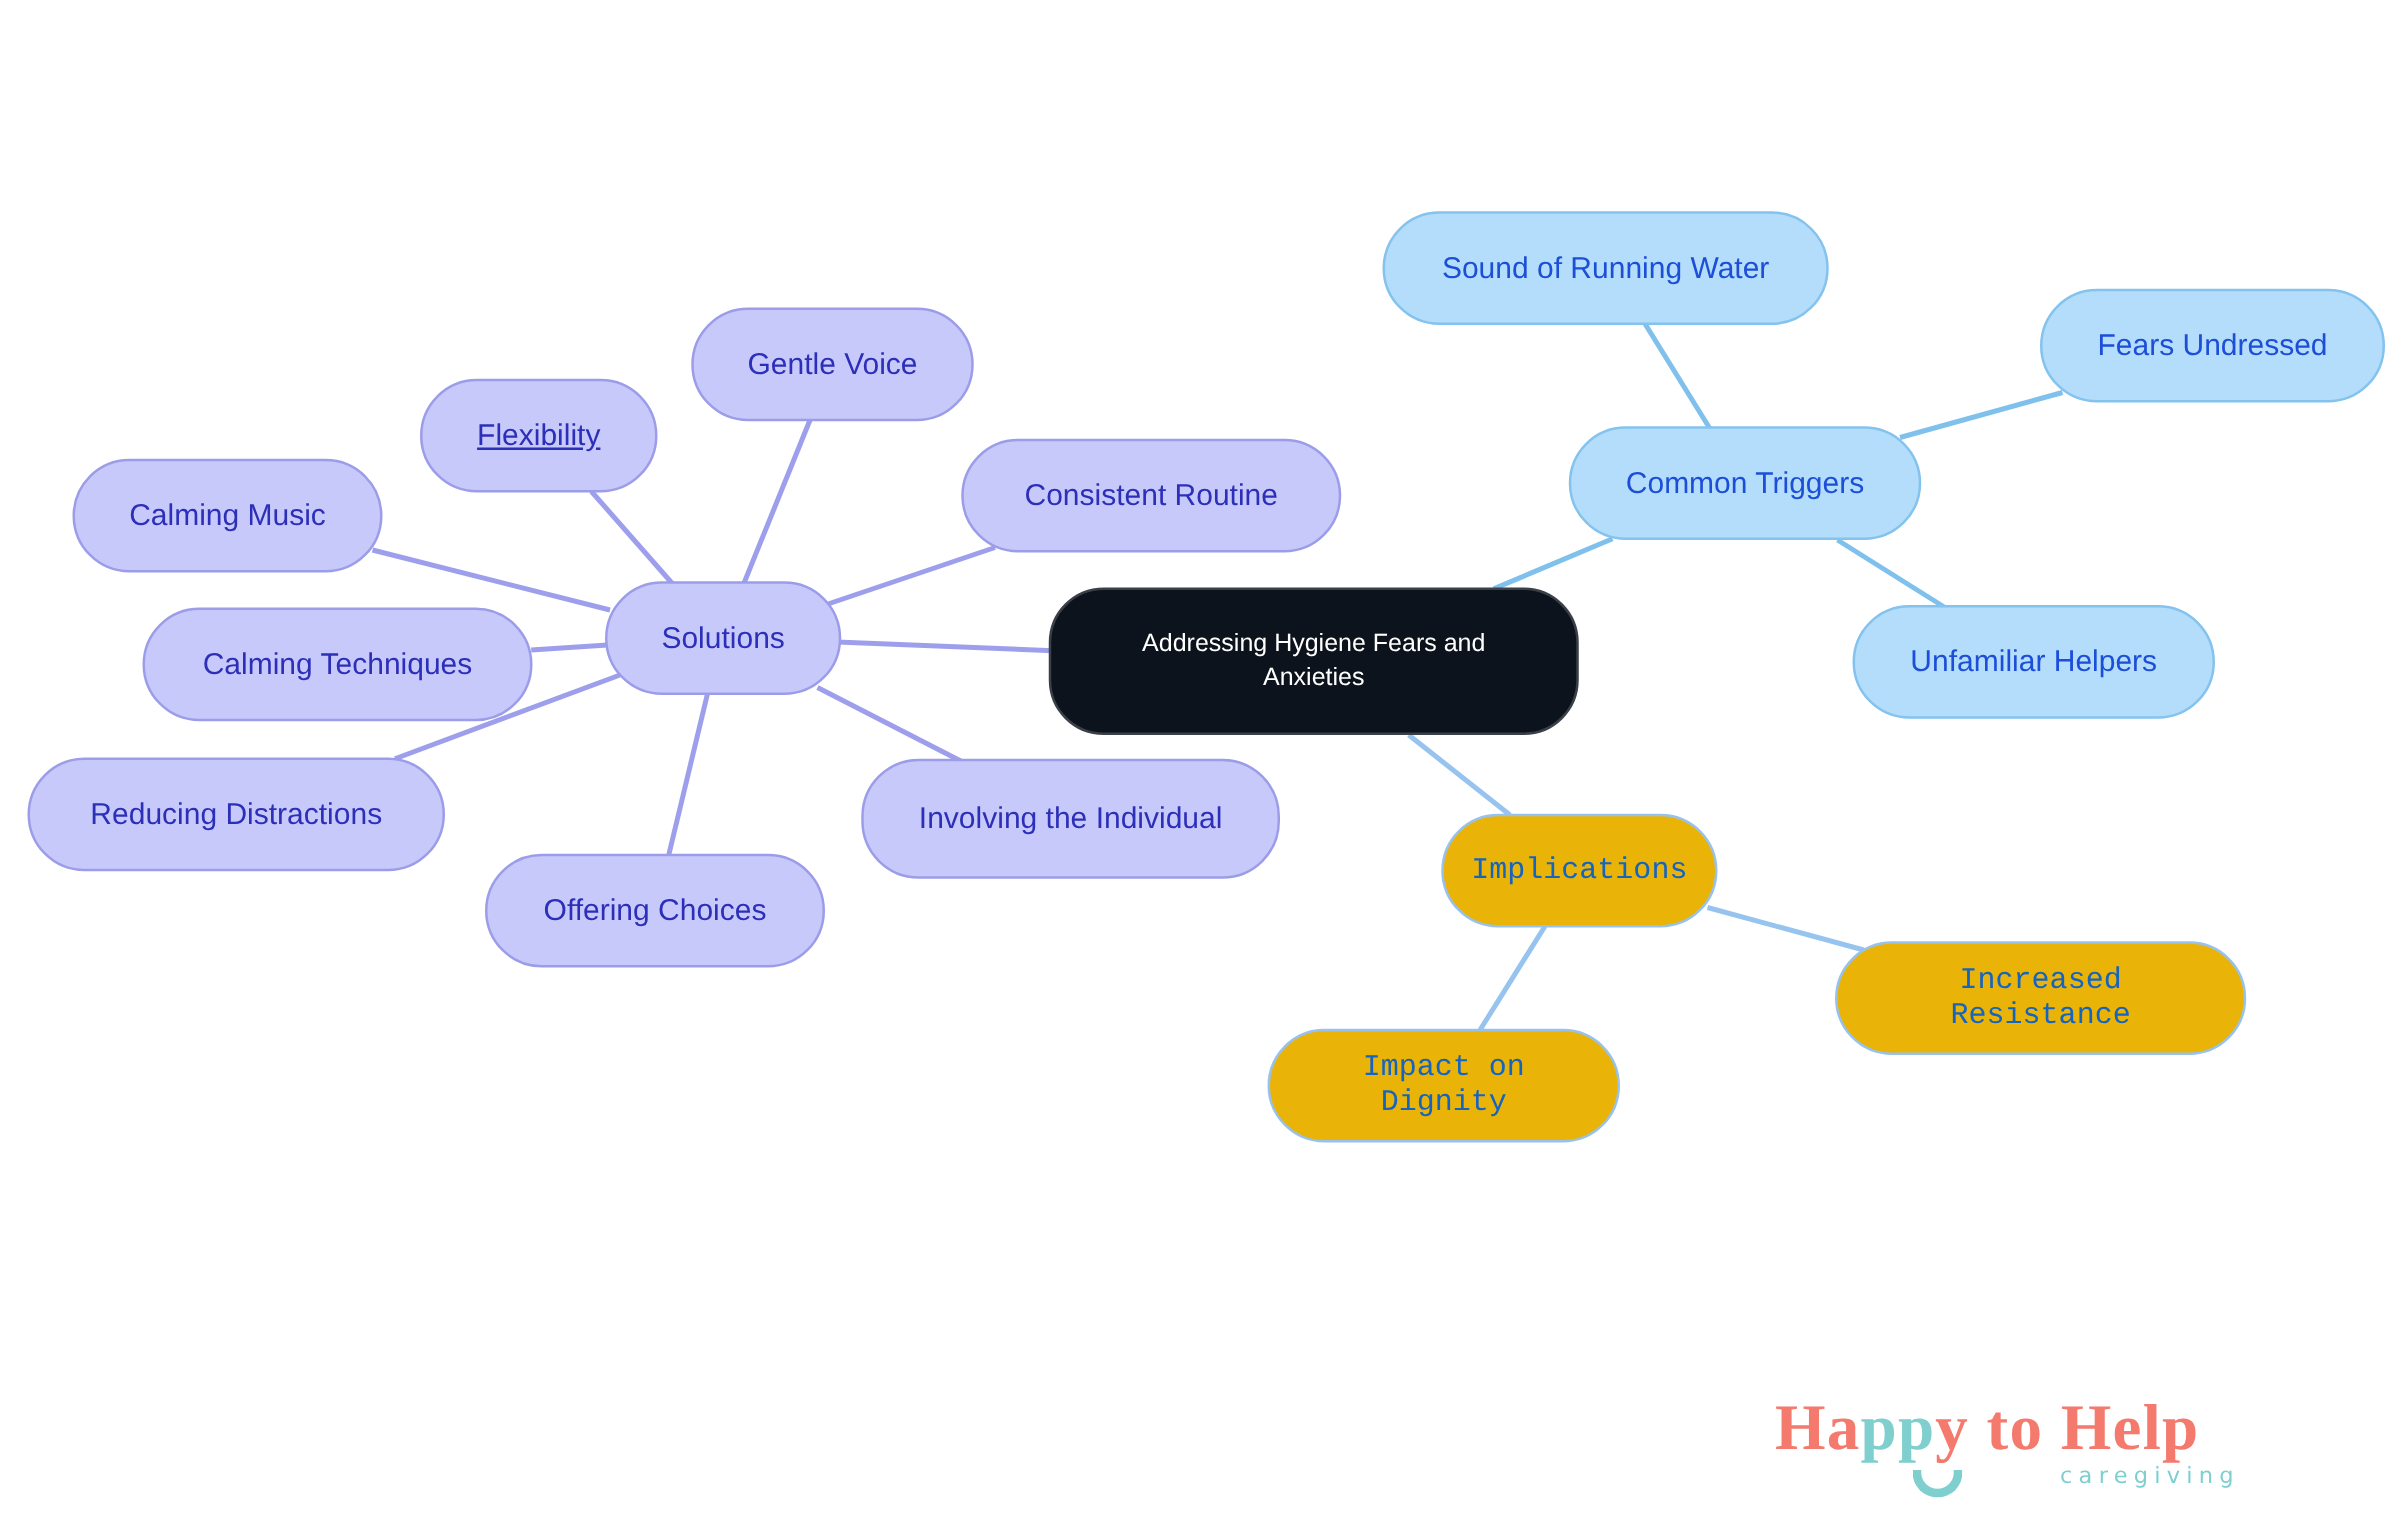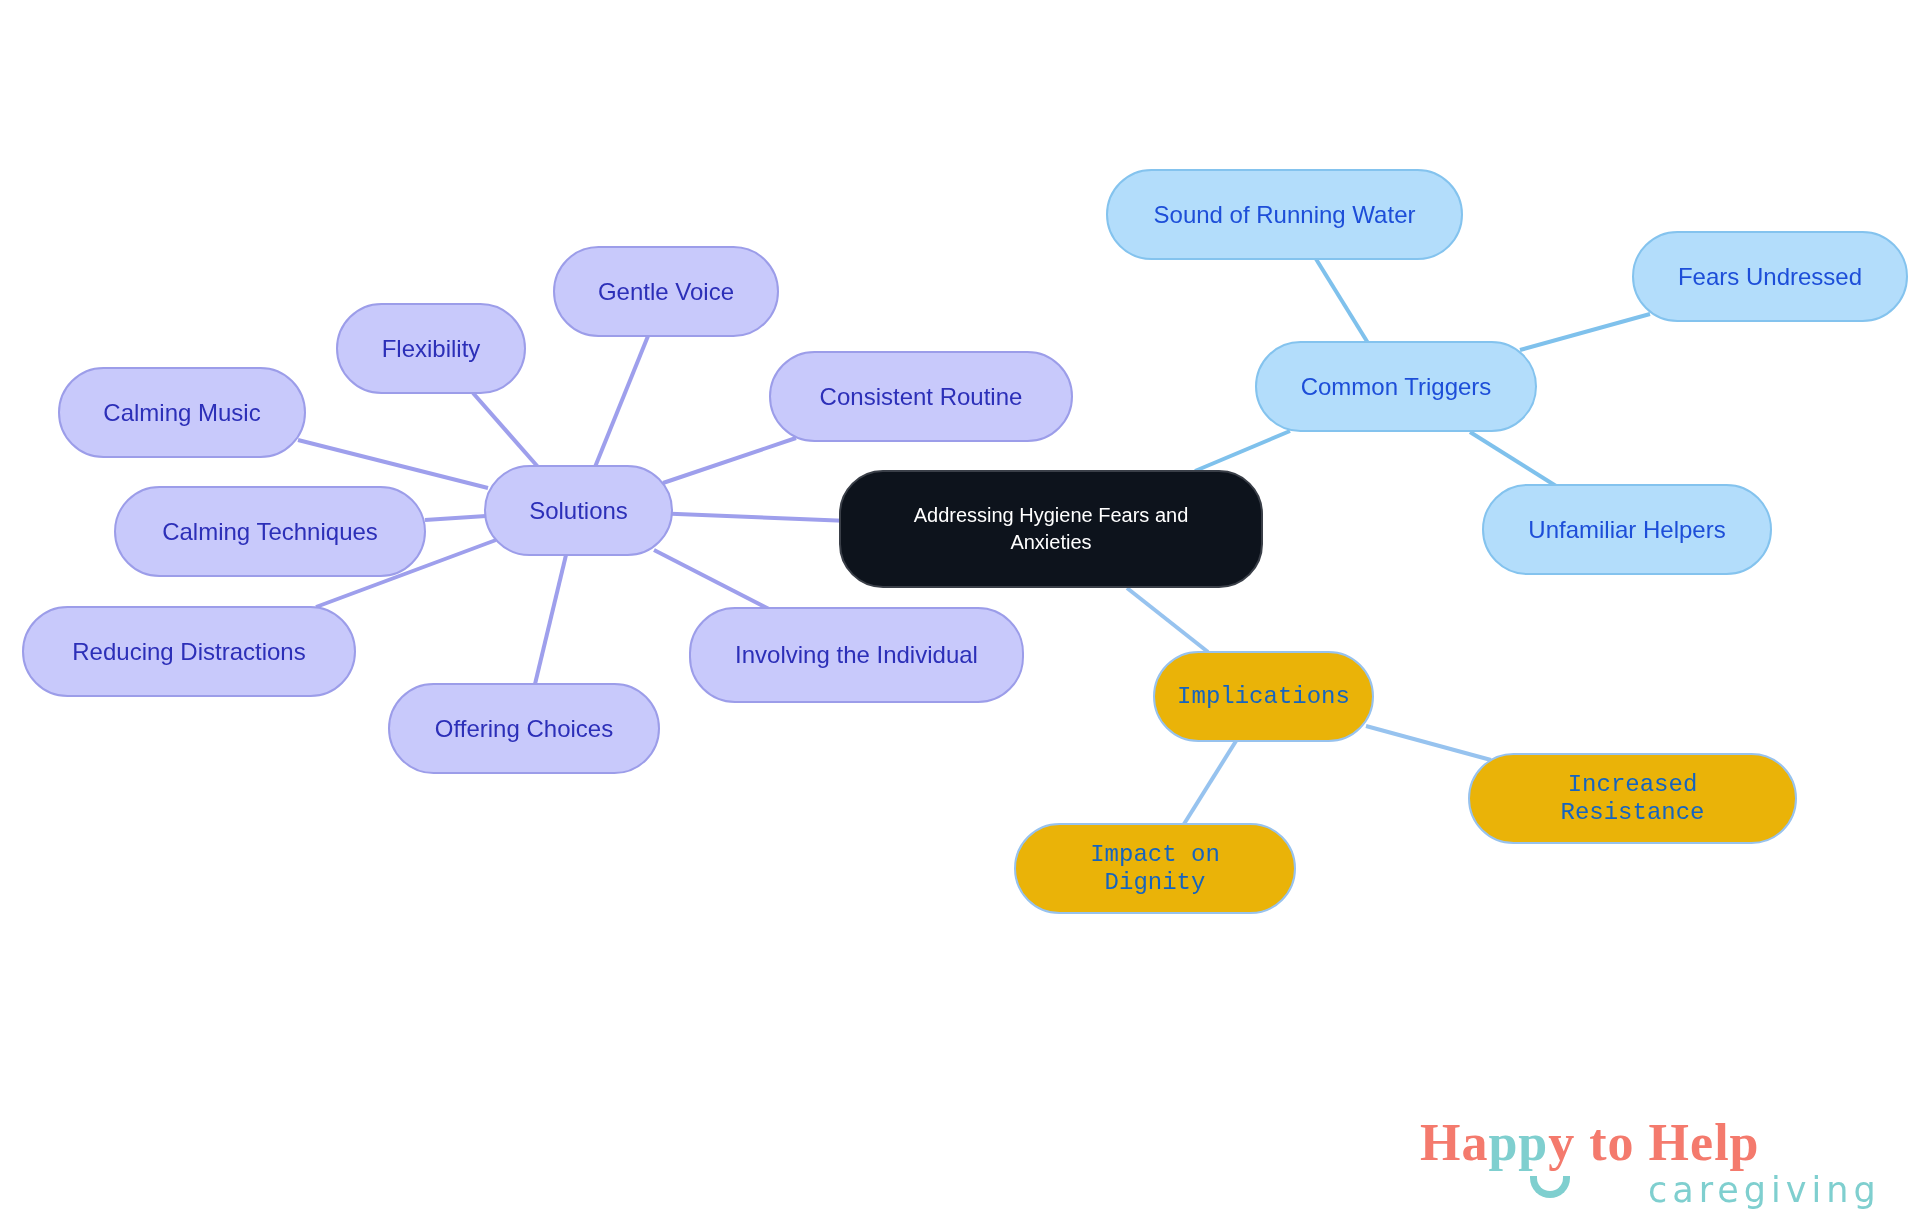--- a/index.html
+++ b/index.html
@@ -14,21 +14,21 @@
   .node.purple { background: #c8c9fb; border: 2px solid #9c9de9; color: #2c2fb8; }
   .node.blue { background: #b3ddfb; border: 2px solid #84c3ee; color: #1d4ed8; }
   .node.lightblue { background: #eab308; border: 2px solid #97c2ee; color: #1564c0; font-family: Liberation Mono, monospace; }
   .node span { display: block; }
   #logo { position: absolute; left: 1420px; top: 1108px; width: 470px; height: 100px; z-index: 2; }
   #logo .title { position: absolute; left: 0; top: 0; font-family: Liberation Serif, serif;
                  font-weight: bold; font-size: 52px; line-height: 70px; letter-spacing: 1px; white-space: nowrap; }
   #logo .coral { color: #f47a6d; }
   #logo .teal { color: #7fcfcf; }
   #logo .sub { position: absolute; left: 228px; top: 62px; font-family: "DejaVu Sans", sans-serif;
-               font-size: 35px; letter-spacing: 5px; color: #7fcfcf; }
+               font-size: 18px; letter-spacing: 5px; color: #7fcfcf; }
   #logo .smile { position: absolute; left: 110px; top: 68px; width: 40px; height: 22px;
                  border: 7px solid #7fcfcf; border-top: none; border-radius: 0 0 30px 30px; box-sizing: border-box; }
 </style>
 </head>
 <body>
 
 <svg id="edges" xmlns="http://www.w3.org/2000/svg" width="1920" height="1215">
 
   <line x1="1051" y1="529" x2="578" y2="510" stroke="#9e9fec" stroke-width="4"></line>
   <line x1="595" y1="467" x2="648" y2="336" stroke="#9e9fec" stroke-width="4"></line>
@@ -56,21 +56,21 @@
     <span>Anxieties</span>
   </div>
 </div>
 
 <div class="node purple" style="left:484px;top:465px;width:189px;height:91px;">
   <span>Solutions</span>
 </div>
 <div class="node purple" style="left:553px;top:246px;width:226px;height:91px;">
   <span>Gentle Voice</span>
 </div>
-<div class="node purple" style="left:336px;top:303px;width:190px;height:91px;">
+<div class="node purple" style="left:336px;top:303px;width:190px;height:91px;text-decoration:underline;">
   <span>Flexibility</span>
 </div>
 <div class="node purple" style="left:58px;top:367px;width:248px;height:91px;">
   <span>Calming Music</span>
 </div>
 <div class="node purple" style="left:769px;top:351px;width:304px;height:91px;">
   <span>Consistent Routine</span>
 </div>
 <div class="node purple" style="left:114px;top:486px;width:312px;height:91px;">
   <span>Calming Techniques</span>

